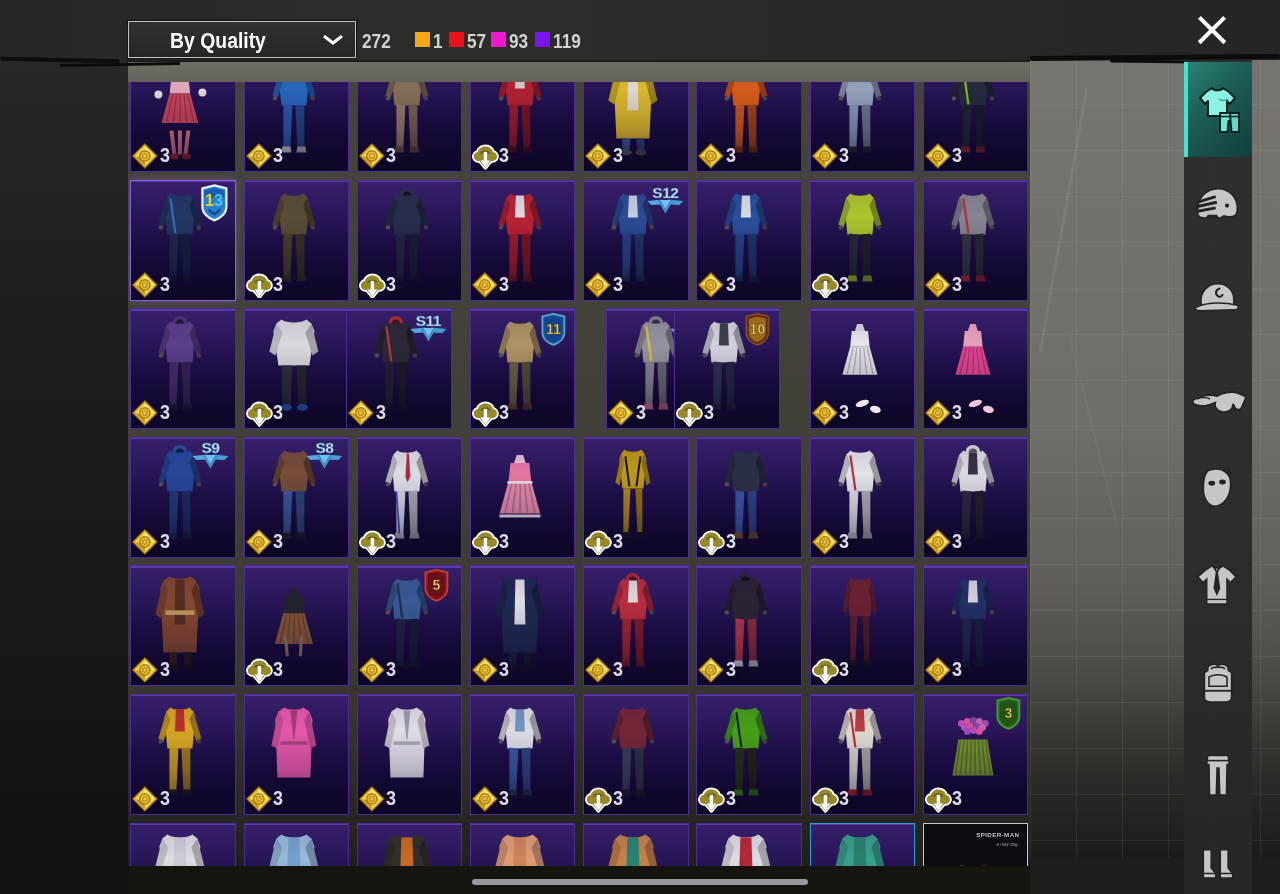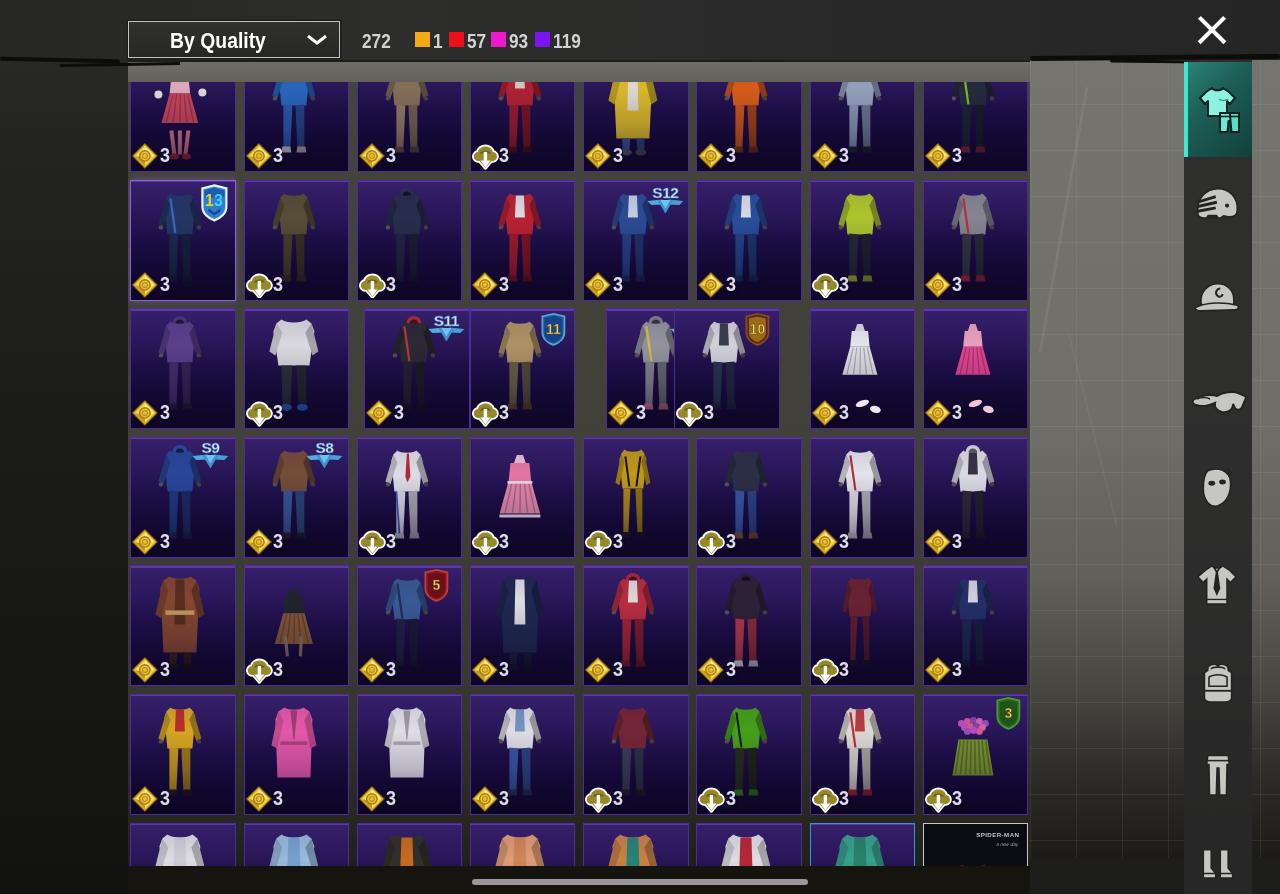--- a/index.html
+++ b/index.html
@@ -13,21 +13,21 @@
 #botbg{position:absolute;left:128px;top:866px;width:902px;height:28px;background:#16140f;}
 .card{position:absolute;width:105.5px;height:121px;border:1.6px solid #4e2c96;background:linear-gradient(180deg,#3b2372 0%,#2e1a60 22%,#20104c 48%,#170a3c 72%,#130831 100%);}
 .card .bt{position:absolute;left:0;top:0;width:100%;height:1.6px;background:#6a42c0;}
 .shade{position:absolute;left:0;top:0;width:100%;height:100%;background:linear-gradient(180deg,rgba(30,14,70,0.18) 0%,rgba(16,8,44,0.05) 30%,rgba(12,6,38,0.22) 62%,rgba(10,5,32,0.45) 85%,rgba(8,4,28,0.55) 100%);}
 .cnt{position:absolute;left:28.5px;bottom:4px;font-size:20px;font-weight:bold;color:#ded8f0;text-shadow:1px 1.5px 1.5px rgba(0,0,0,0.65);transform:scaleX(0.9);transform-origin:left bottom;}
 #clipper{position:absolute;left:128px;top:82px;width:902px;height:786px;overflow:hidden;}
 #scrollbar{position:absolute;left:472px;top:879px;width:336px;height:6px;border-radius:3px;background:#98989a;}
 #xbtn{position:absolute;left:1196px;top:14px;width:32px;height:32px;}
 #xbtn:before,#xbtn:after{content:"";position:absolute;left:-2px;top:14px;width:36px;height:4.4px;background:#fff;}
 #xbtn:before{transform:rotate(45deg);}#xbtn:after{transform:rotate(-45deg);}
-#dropdown{position:absolute;left:128px;top:21px;width:212px;height:37px;background:linear-gradient(180deg,#31312f,#262624);border:1.4px solid #c2c2c2;box-shadow:0 0 0 1.4px #1a1a1a;}
+#dropdown{position:absolute;left:128px;top:21px;width:228px;height:37px;background:linear-gradient(180deg,#31312f,#262624);border:1.4px solid #c2c2c2;box-shadow:0 0 0 1.4px #1a1a1a;}
 #dropdown .lbl{position:absolute;left:0;top:6px;width:178px;text-align:center;font-size:22px;font-weight:bold;color:#fff;transform:scaleX(0.88);transform-origin:center;}
 #dropdown .chev{position:absolute;right:12px;top:13px;width:20px;height:10px;}
 .counts{position:absolute;top:29px;font-size:21px;font-weight:bold;color:#d2d2d2;transform:scaleX(0.82);transform-origin:left top;}
 .sw{position:absolute;top:32px;width:15px;height:15px;}
 #sidebar{position:absolute;left:1184px;top:60px;width:68px;height:834px;background:rgba(40,40,40,0.92);}
 #activetab{position:absolute;left:1184px;top:62px;width:68px;height:95px;background:linear-gradient(135deg,#2e8478 0%,#1d5f57 40%,#123f3c 100%);}
 #activetab:before{content:"";position:absolute;left:0;top:0;width:4px;height:100%;background:#3ee8d4;}
 .sideicon{position:absolute;left:1192px;width:52px;height:52px;}
 .tear{position:absolute;background:#0c0c0a;}
 </style></head><body>
@@ -617,21 +617,21 @@
               </g>
               <path d="M12.5,2.5 C16.5,2.5 19.5,5 20,8 C23,8.5 24.5,11 24,13.5 C23.5,16 21,17.5 18.5,17 L14.5,21.5 12.5,24 10.5,21.5 6.5,17 C4,17.5 1.5,16 1,13.5 C0.5,11 2,8.5 5,8 C5.5,5 8.5,2.5 12.5,2.5 Z" fill="#97882a"></path>
               <path d="M7,9.5 C8,7.5 10,6.5 12.5,6.5 C15,6.5 17,7.5 18,9.5 Z" fill="#6a5f18"></path>
               <rect x="10.8" y="8" width="3.4" height="10" fill="#fff"></rect>
               <path d="M7.5,16.5 L17.5,16.5 12.5,23.5 Z" fill="#fff"></path>
             </g>
           </g>
         </svg>
         <div class="cnt">3</div>
       </div>
-      <div class="card" style="left:236px;top:226.1px;padding-left:32px;">
+      <div class="card" style="left:218px;top:226.1px;padding-left:32px;">
         <div class="bt"></div>
         <svg width="102.3" height="117.8" viewBox="0 0 102.3 117.8" style="position:absolute;left:0;top:0">
           <g transform="translate(-1.6,-1.6)">
             <ellipse cx="50.5" cy="16" rx="7.5" ry="7.5" fill="#b83038"></ellipse>
             <ellipse cx="50.5" cy="17" rx="4.5" ry="5" fill="#491316"></ellipse>
             <path d="M41,14 C44,17 57,17 60,14 L64,18 66,24 63,55 38,55 35,24 37,18 Z" fill="#2e2a34"></path>
             <path d="M37,18 L29,45 34,48 41,26 Z" fill="#242129"></path>
             <path d="M64,18 L72,45 67,48 60,26 Z" fill="#1f1c23"></path>
             <circle cx="31.5" cy="48" r="2.2" fill="#5e564e"></circle>
             <circle cx="69.5" cy="48" r="2.2" fill="#4b443e"></circle>

